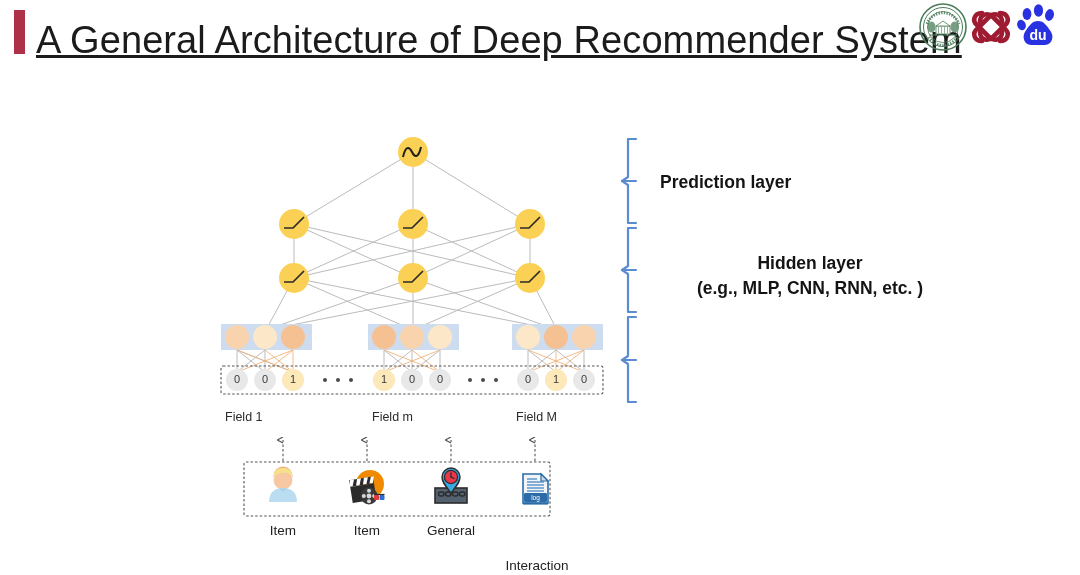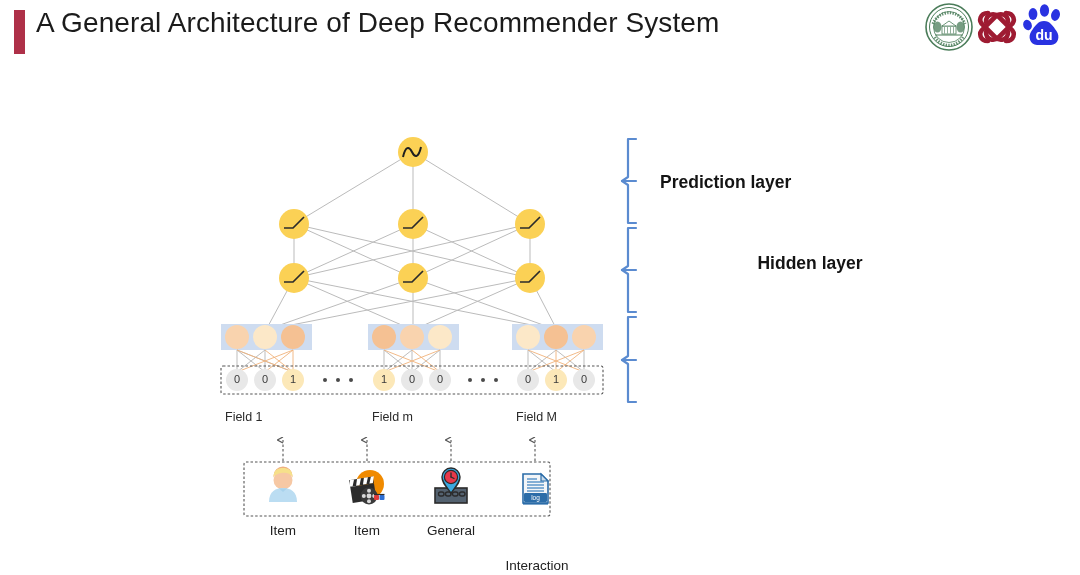--- a/index.html
+++ b/index.html
@@ -17,33 +17,34 @@
 
   
   #title-bar {
     position: absolute;
     left: 14px; top: 10px;
     width: 11px; height: 44px;
     background: #AE3048;
   }
   #page-title {
     position: absolute;
-    left: 36px; top: 3px;
-    font-size: 28px;
+    left: 36px; top: 20px;
+    font-size: 38px;
     line-height: 40px;
     color: #1b1b1b;
     font-weight: 400;
     letter-spacing: 0.1px;
     white-space: nowrap;
+    text-decoration: underline;
   }
 
   
   #logos {
     position: absolute;
-    right: 12px; top: 1px;
+    right: 18px; top: 1px;
     height: 52px;
     display: flex;
     align-items: center;
     gap: 0;
   }
   .logo { display: block; }
 
   
   #diagram {
     position: absolute;
@@ -407,15 +408,16 @@
   <div class="field-label" style="left:516px; top:410px; width:90px;">Field M</div>
 
   <div class="source-label" style="left:243px; top:523px; width:80px;">Item</div>
   <div class="source-label" style="left:327px; top:523px; width:80px;">Item</div>
   <div class="source-label" style="left:411px; top:523px; width:80px;">General</div>
   <div class="source-label" style="left:489px; top:523px; width:96px;margin-top:35px;">Interaction</div>
 
   <div class="brace-label centered" style="left:640px; top:251px; width:340px;">Hidden layer</div>
 
   <div class="brace-label" style="left:660px; top:170px;">Prediction layer</div>
+  <div class="brace-label centered" style="left:640px; top:276px; width:340px;">(e.g., MLP, CNN, RNN, etc. )</div>
 
 
 </div>
 
 </body></html>

